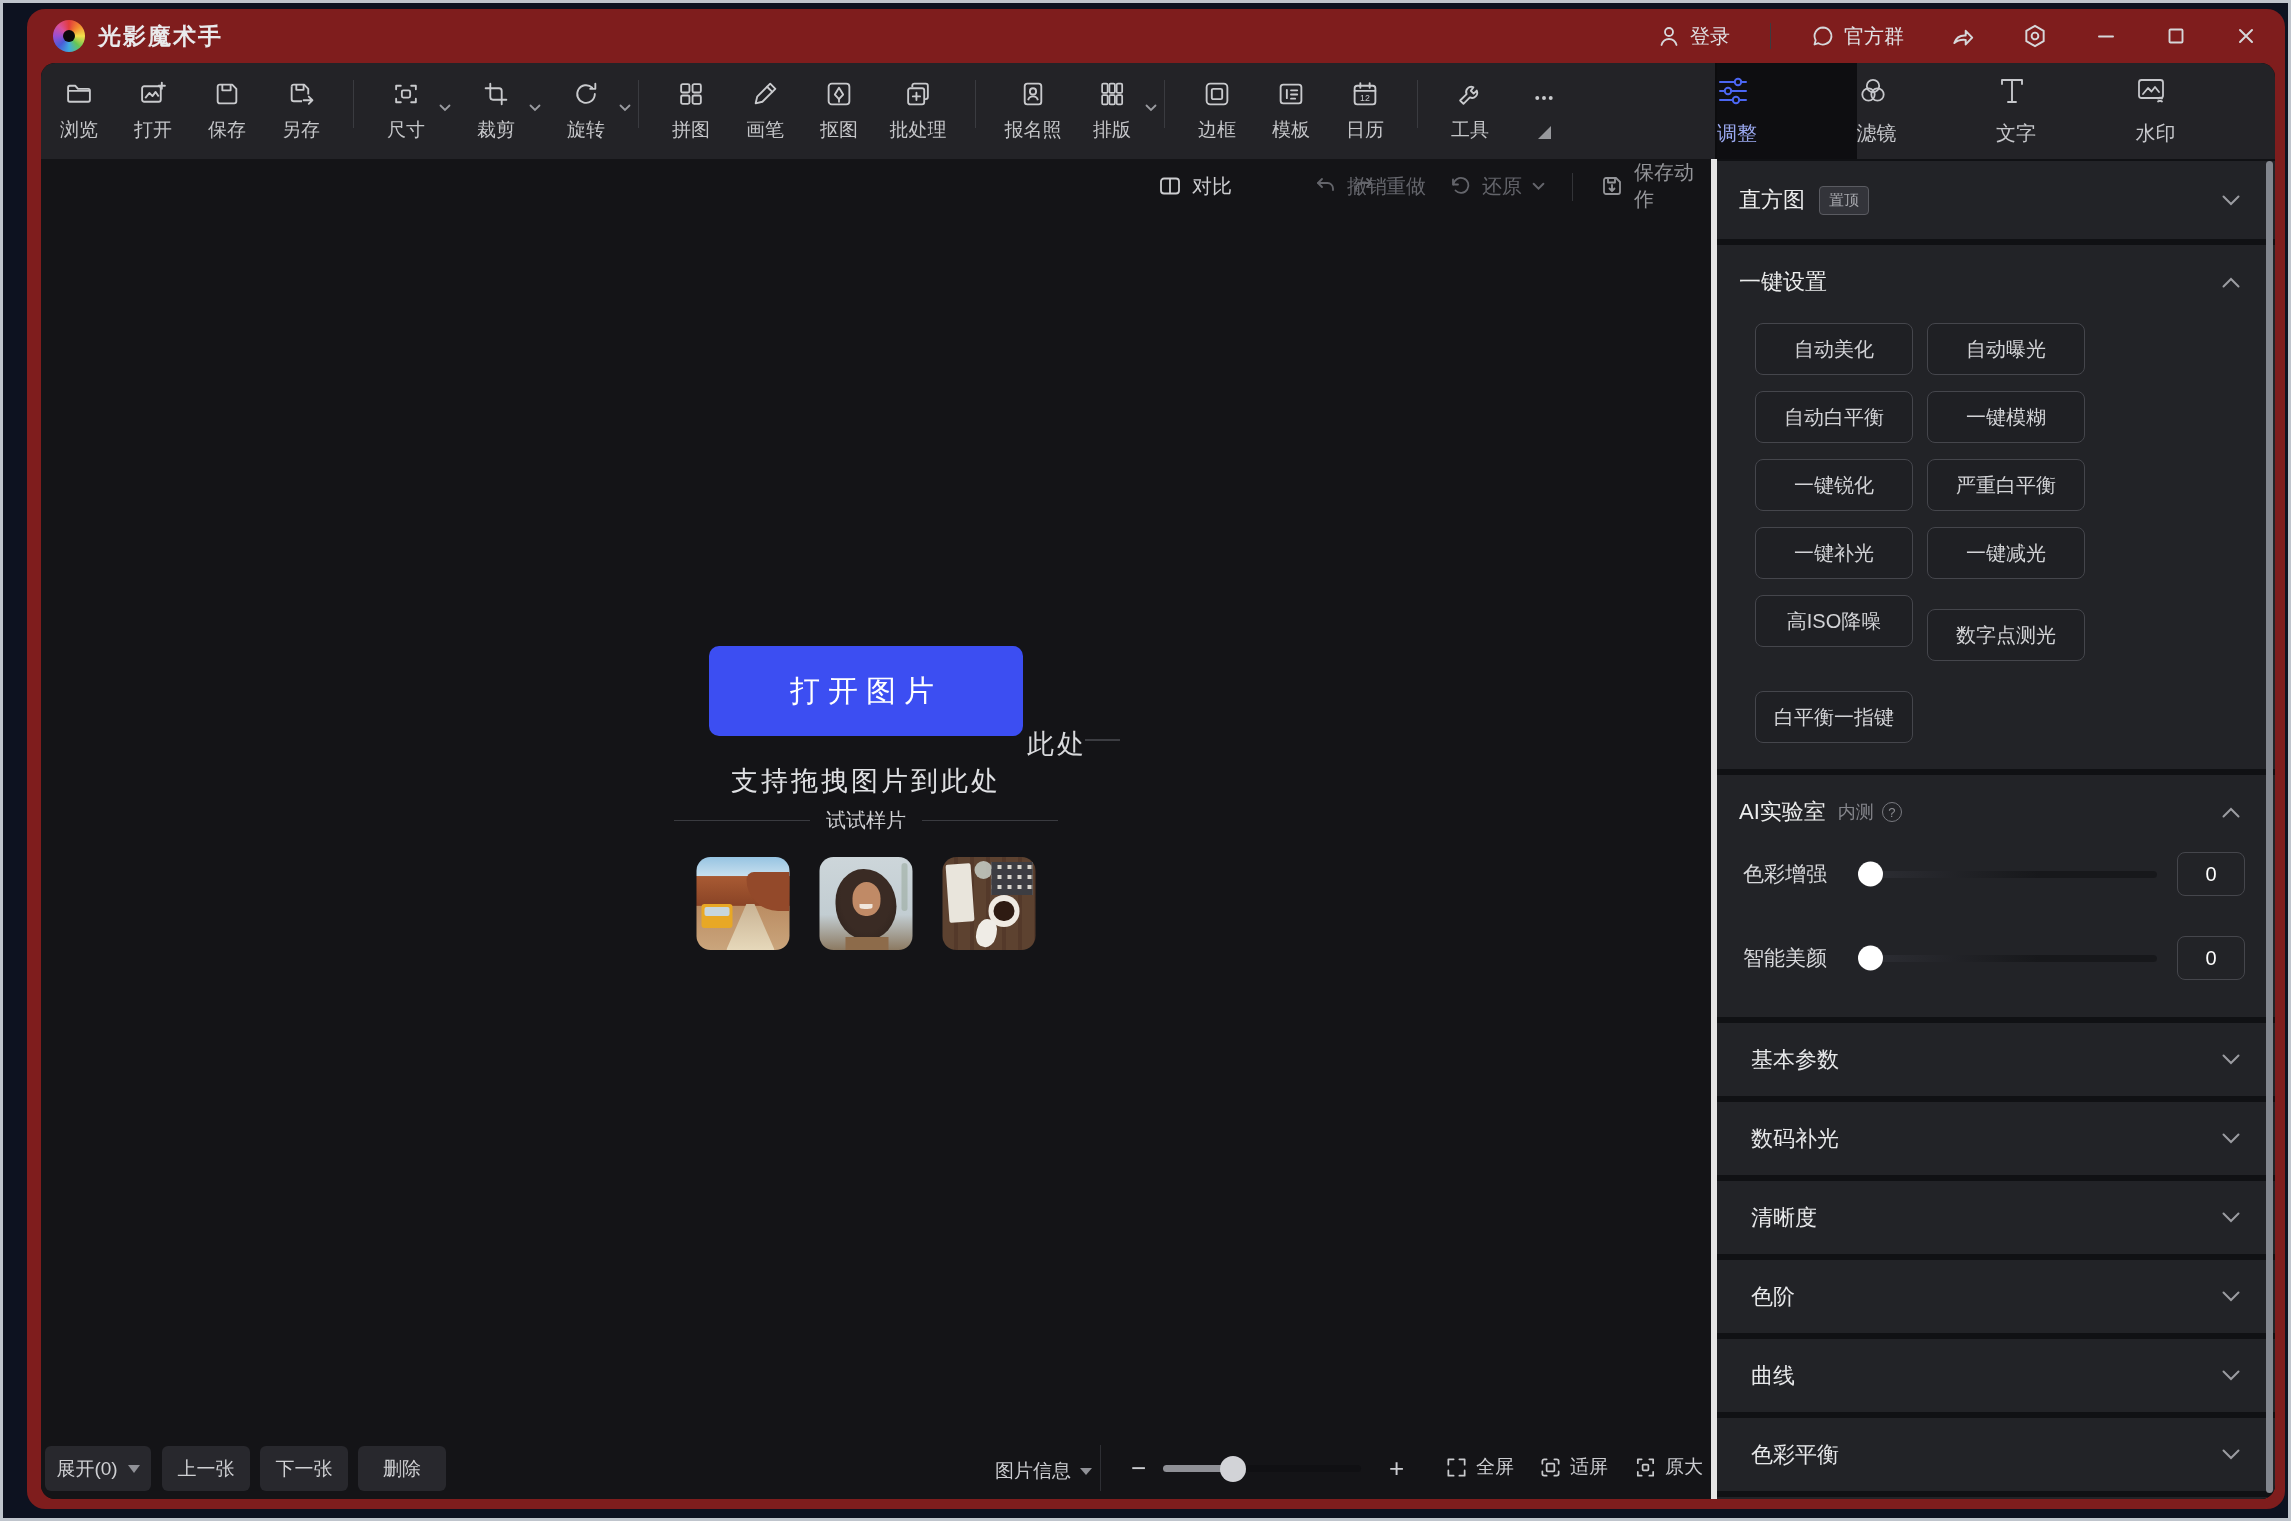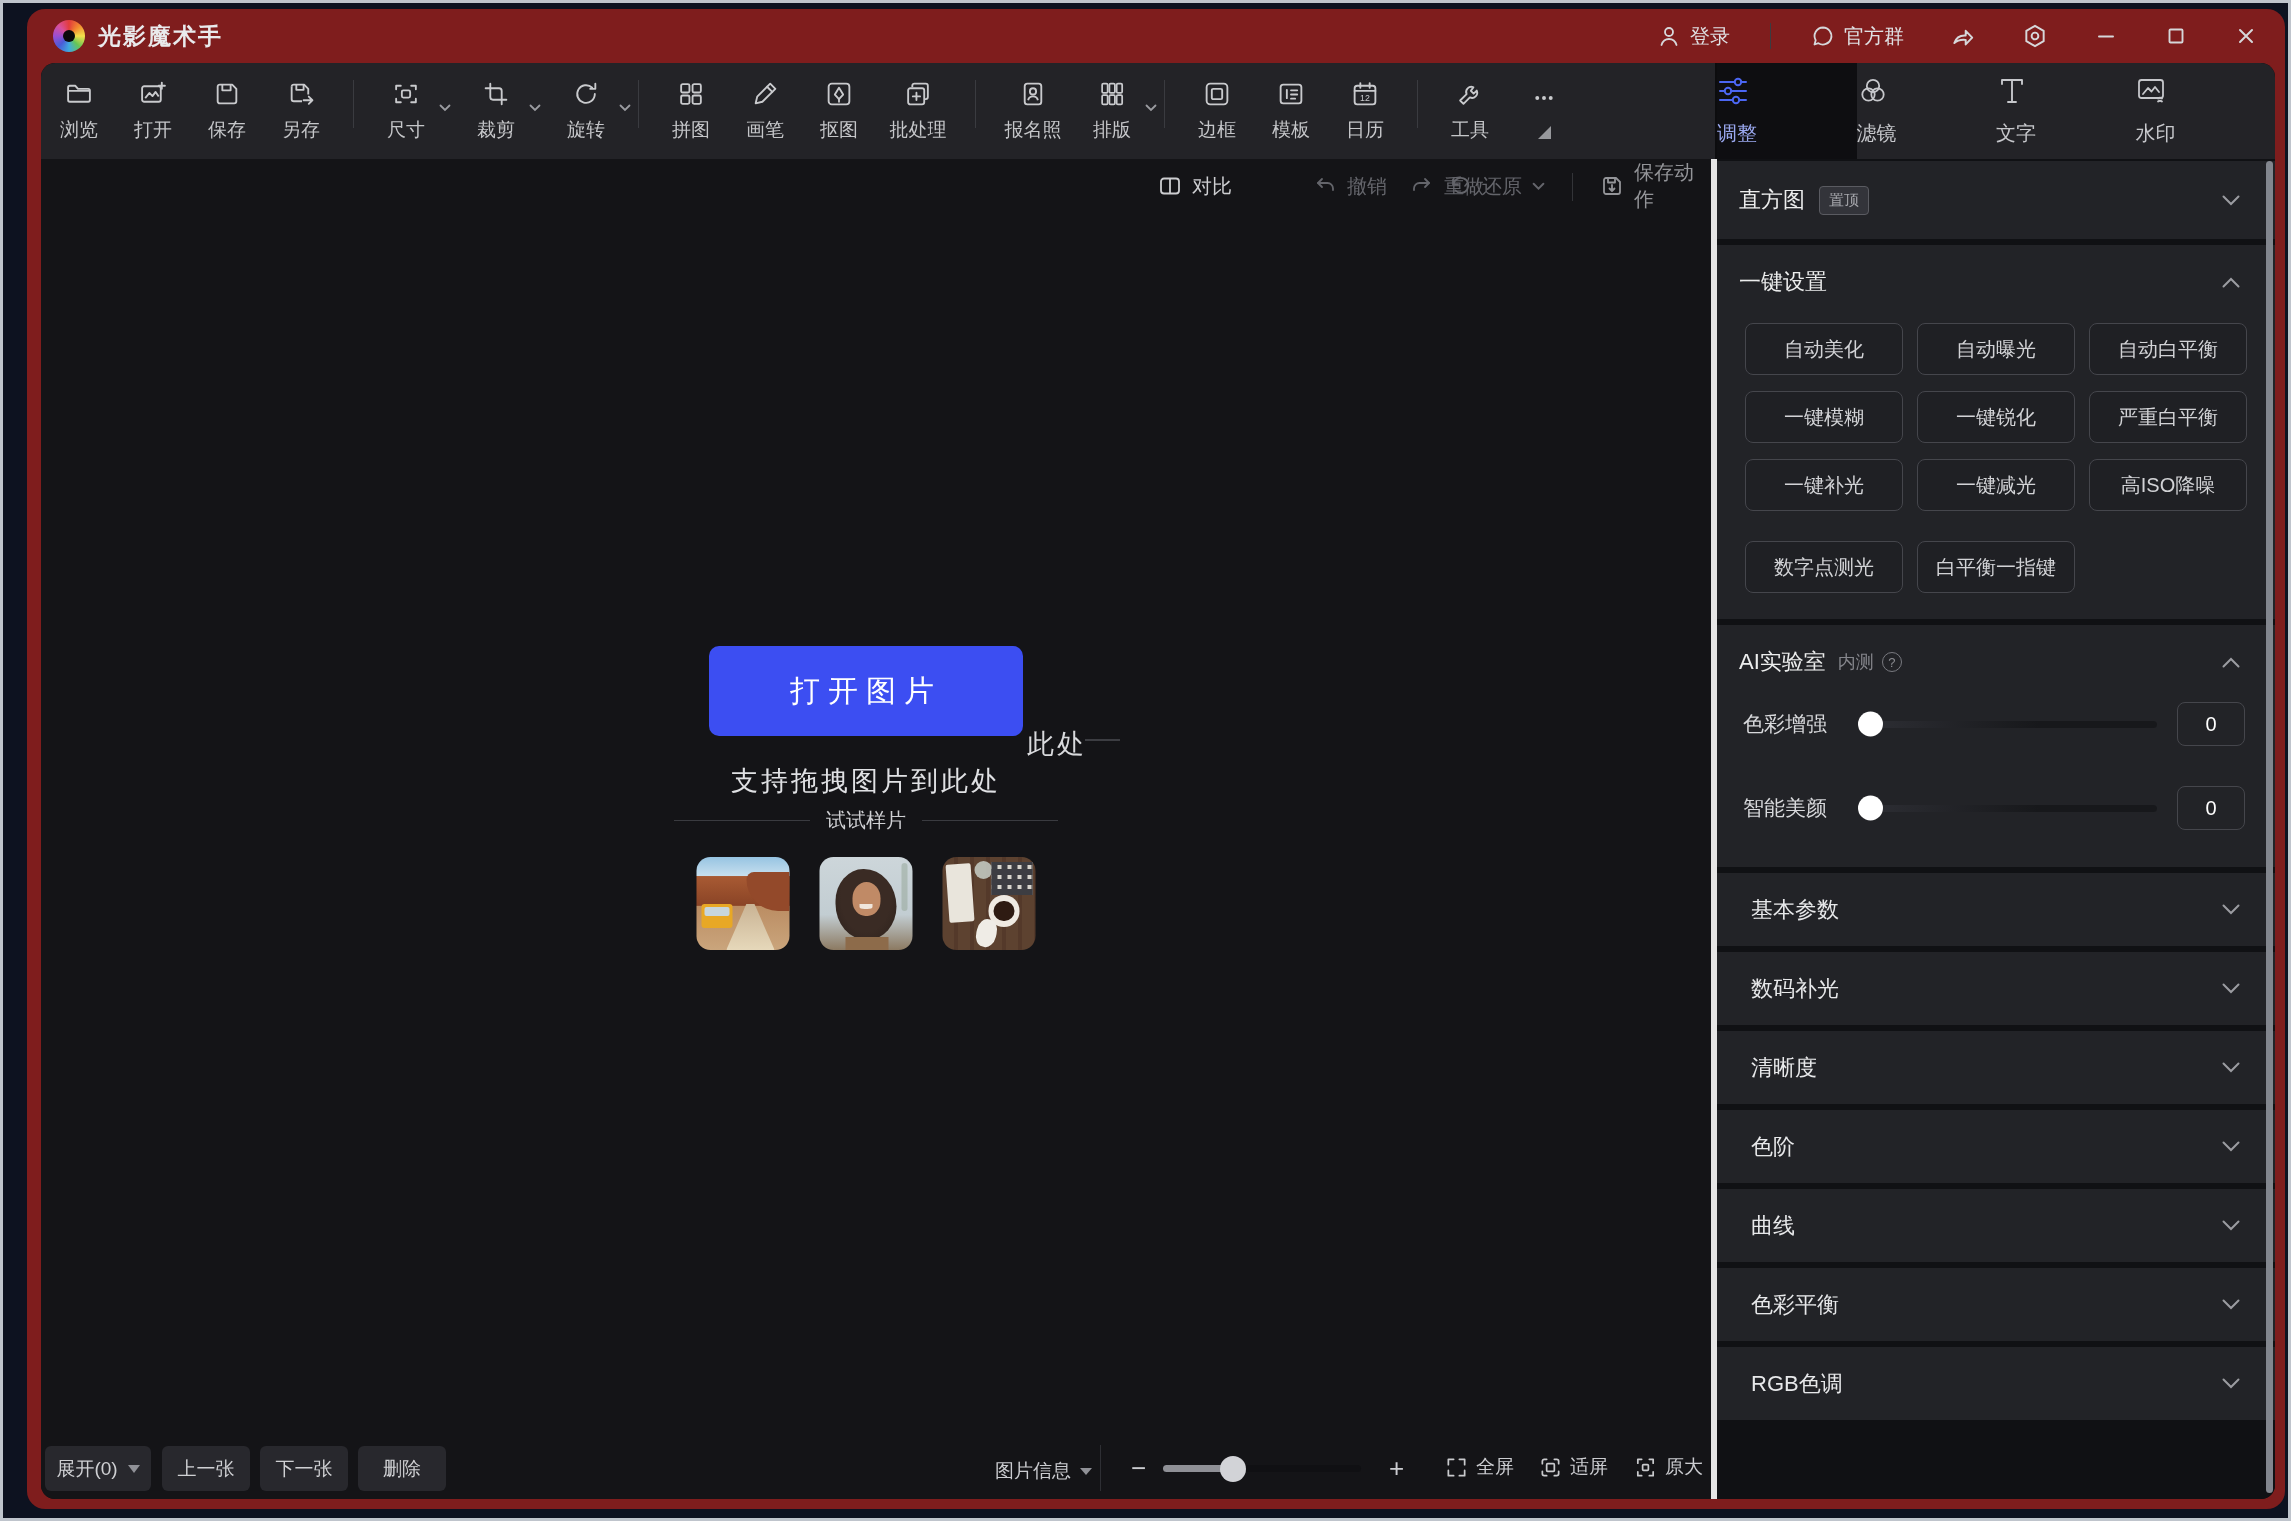--- a/index.html
+++ b/index.html
@@ -110,21 +110,21 @@
   .panel { width:558px; flex:none; background:#101114; display:flex; flex-direction:column;
     gap:6px; padding-top:2px; overflow:hidden; position:relative; }
   .card { background:#222327; flex:none; }
   .card-header { height:74px; display:flex; align-items:center; padding:0 34px 0 22px;
     color:#eceded; font-size:22px; font-weight:500; }
   .card-header .chev { margin-left:auto; }
   .hist-card { height:78px; display:flex; align-items:center; padding:0 34px 0 22px;
     color:#eceded; font-size:22px; font-weight:500; }
   .badge { margin-left:14px; padding:4px 9px; border:1px solid #5a5b61; border-radius:4px;
     background:#33343a; color:#a6a7ac; font-size:15px; font-weight:400; }
-  .okgrid { display:flex; flex-wrap:wrap; gap:16px 14px; padding:4px 28px 26px 28px; }
+  .okgrid { display:flex; flex-wrap:wrap; gap:16px 14px; padding:4px 28px 26px 28px;margin-left:10px; }
   .okbtn { width:158px; height:52px; border:1.5px solid #45464c; border-radius:8px; background:#1f2024;
     color:#d2d3d6; font-size:20px; display:flex; align-items:center; justify-content:center; cursor:pointer; }
   .okbtn.row4 { margin-top:14px;font-family:Liberation Serif, serif; }
   .beta { margin-left:12px; color:#85868c; font-size:18px; font-weight:400; }
   .help-circle { margin-left:8px; width:20px; height:20px; border:1.5px solid #797a80; border-radius:50%;
     color:#8b8c91; font-size:13px; display:flex; align-items:center; justify-content:center; font-weight:400; }
   .slider-row { display:flex; align-items:center; padding:0 30px 0 26px; margin-bottom:34px; height:50px; }
   .slider-label { width:104px; font-size:21px; color:#d8d9dc; flex:none; }
   .slider-track { flex:1; height:7px; border-radius:4px; position:relative; margin:0 20px 0 14px;
     background:linear-gradient(90deg,#2e2f35,#17181b 60%); cursor:pointer; }
@@ -483,21 +483,21 @@
         </div>
         <div class="ctb dim" style="left:1272px">
           <span>
               <svg width="24" height="24" viewBox="0 0 24 24" fill="none" stroke="#64656b" stroke-width="1.8" stroke-linecap="round" stroke-linejoin="round">
                 <path d="M5 9h9.5a5.5 5.5 0 015.5 5.5V16"></path>
                 <path d="M9 5L5 9l4 4"></path>
               </svg>
             </span>
           <span>撤销</span>
         </div>
-        <div class="ctb dim" style="left:1369px">
+        <div class="ctb dim" style="left:1311px">
           <span>
               <svg width="24" height="24" viewBox="0 0 24 24" fill="none" stroke="#64656b" stroke-width="1.8" stroke-linecap="round" stroke-linejoin="round">
                 <path d="M19 9H9.5A5.5 5.5 0 004 14.5V16"></path>
                 <path d="M15 5l4 4-4 4"></path>
               </svg>
             </span>
           <span>重做</span>
         </div>
         <div class="ctb dim" style="left:1407px">
           <span>

